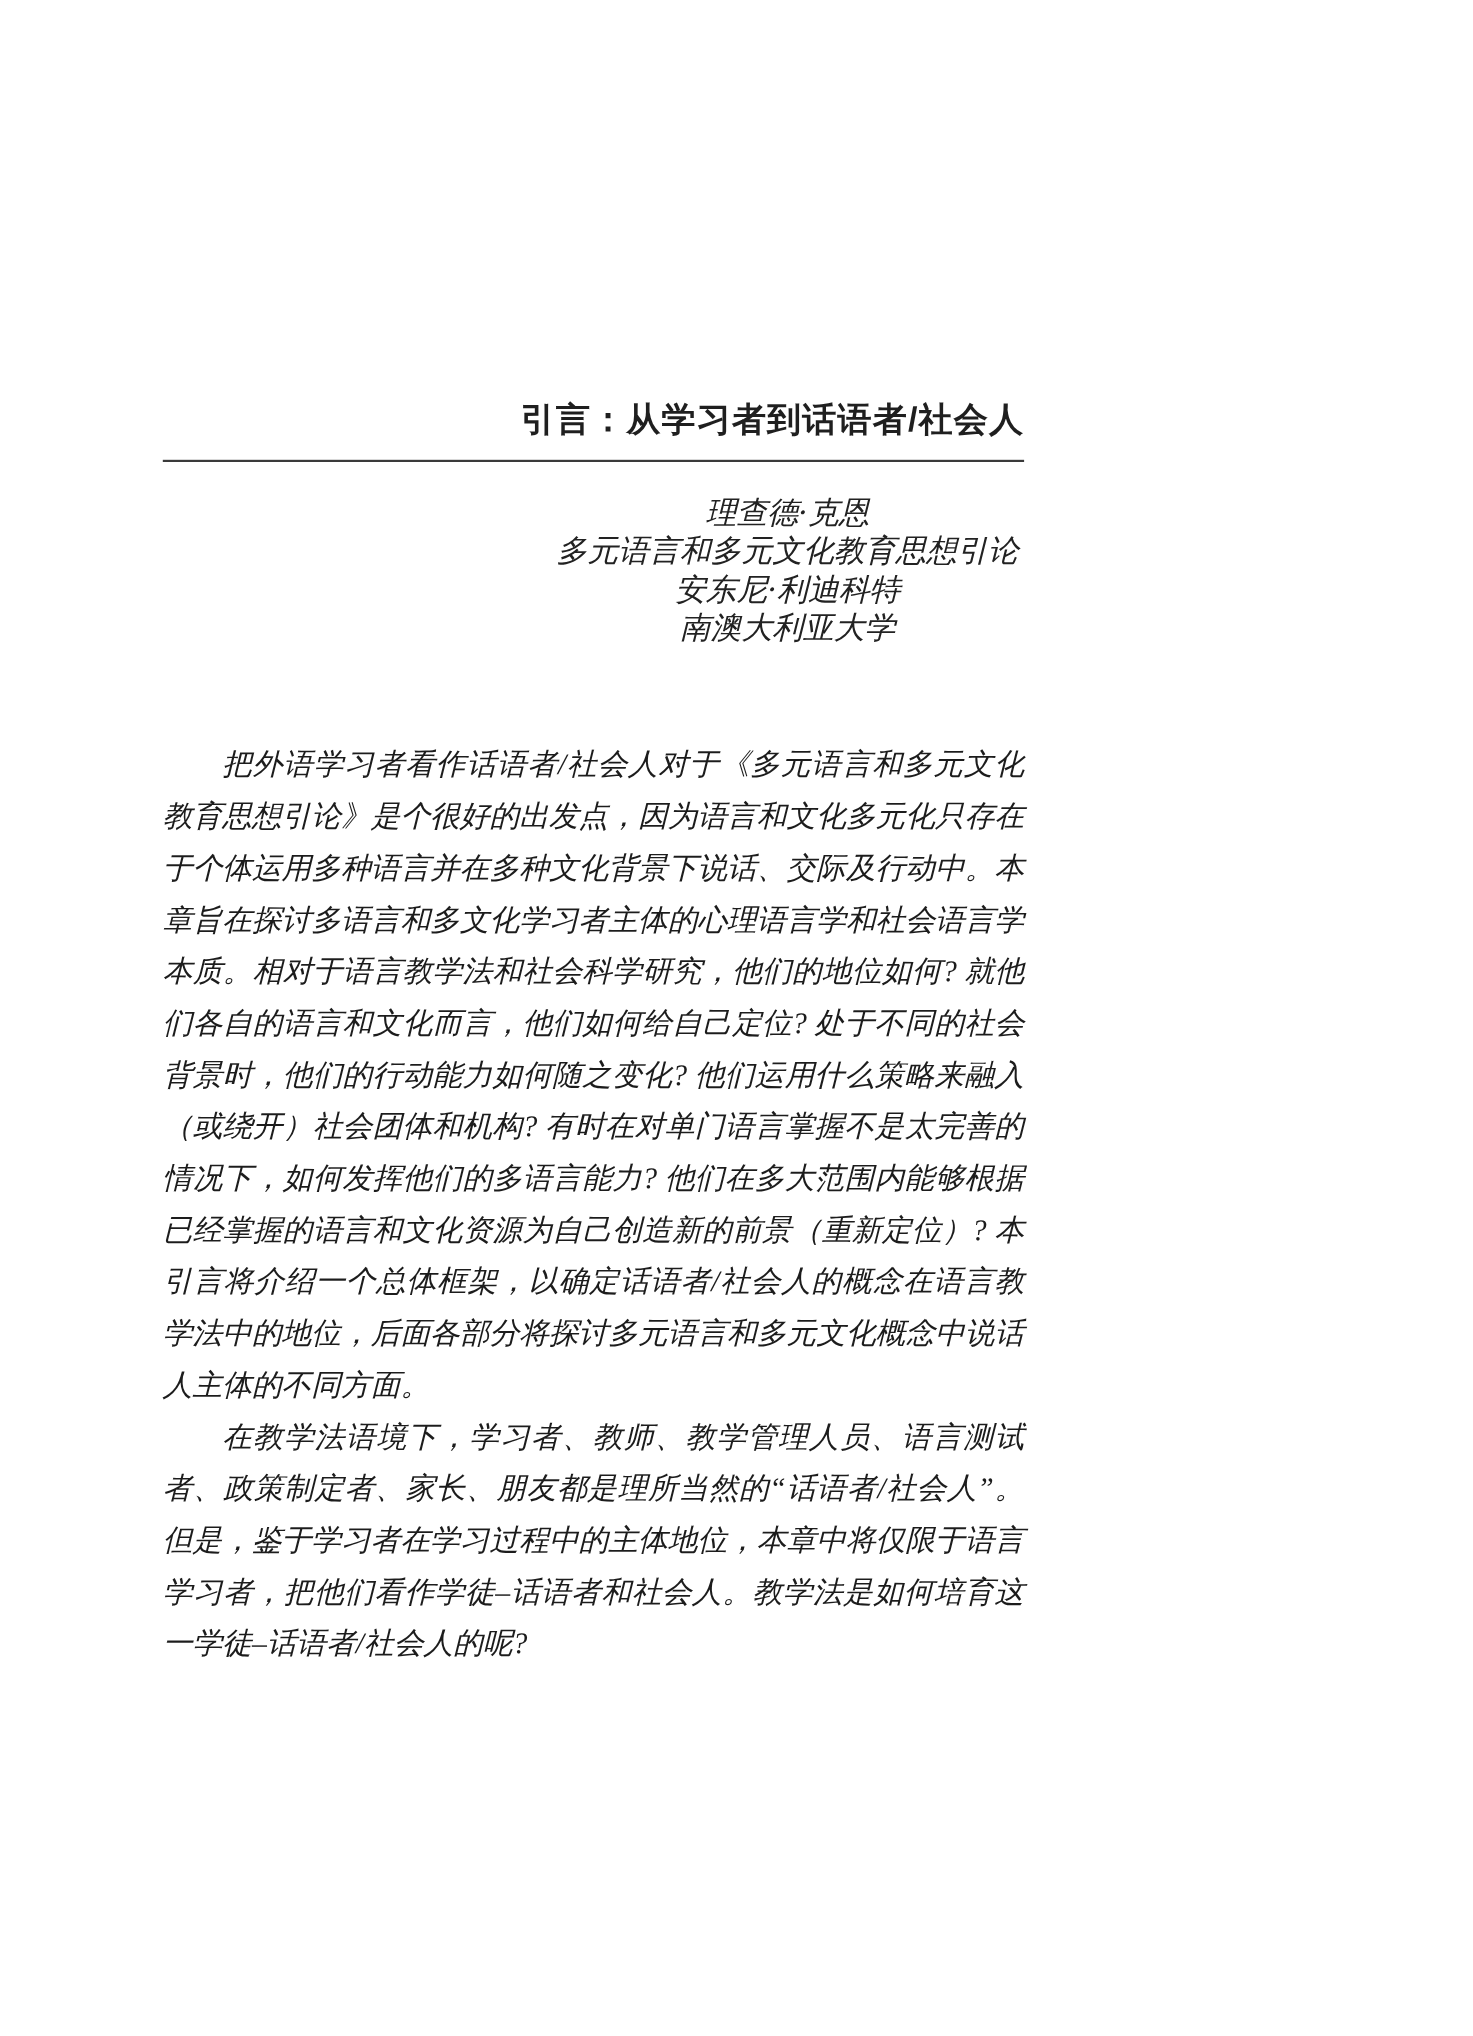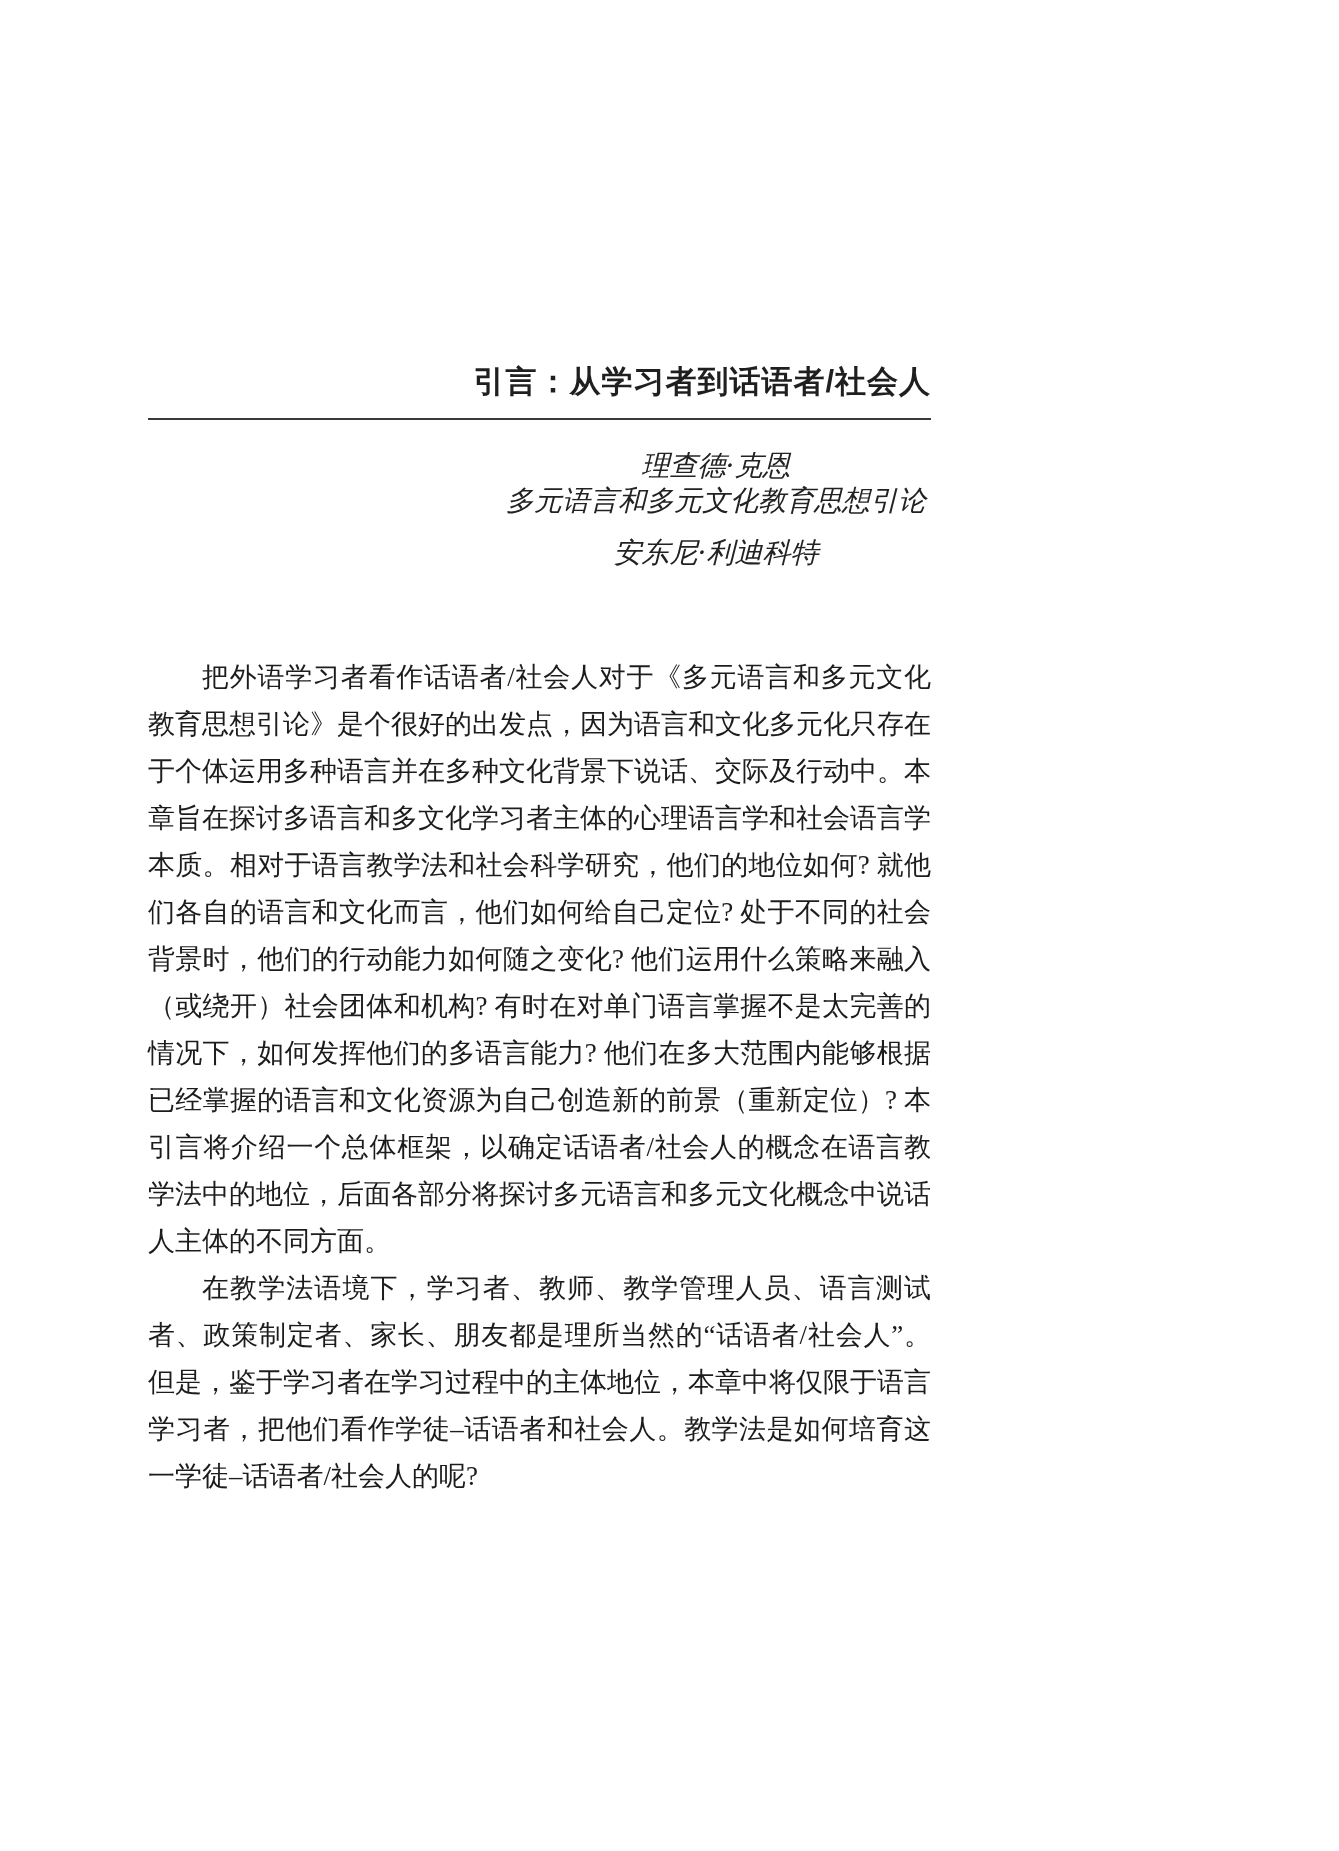--- a/index.html
+++ b/index.html
@@ -41,47 +41,49 @@
     margin-left: 353px;
     width: 430px;
     text-align: center;
     font-family: "DejaVu Serif", "Liberation Serif", serif;
     font-style: italic;
     font-size: 28px;
     line-height: 35px;
     color: #222222;
   }
   .authors p { margin: 0; }
-  .authors .spaced { margin-top: 17px; }
+  .authors .spaced { }
   .body-text {
     margin-top: 84px;
     font-size: 27px;
     line-height: 47px;
     text-align: justify;
     color: #1c1c1c;
   }
   .body-text .para {
     text-indent: 2em;
     margin: 0;
+    font-style: italic;
   }
 </style>
 </head>
 <body>
 
 <div class="page">
   <div class="content">
 
     <h1 class="title">引言：从学习者到话语者/社会人</h1>
 
     <hr class="title-rule">
 
     <div class="authors">
       <p class="author-name">理查德·克恩</p>
       <p class="author-affiliation">多元语言和多元文化教育思想引论</p>
       <p class="author-name spaced">安东尼·利迪科特</p>
+      <p class="author-affiliation">南澳大利亚大学</p>
     </div>
 
     <div class="body-text">
       <p class="para">把外语学习者看作话语者/社会人对于《多元语言和多元文化教育思想引论》是个很好的出发点，因为语言和文化多元化只存在于个体运用多种语言并在多种文化背景下说话、交际及行动中。本章旨在探讨多语言和多文化学习者主体的心理语言学和社会语言学本质。相对于语言教学法和社会科学研究，他们的地位如何? 就他们各自的语言和文化而言，他们如何给自己定位? 处于不同的社会背景时，他们的行动能力如何随之变化? 他们运用什么策略来融入（或绕开）社会团体和机构? 有时在对单门语言掌握不是太完善的情况下，如何发挥他们的多语言能力? 他们在多大范围内能够根据已经掌握的语言和文化资源为自己创造新的前景（重新定位）? 本引言将介绍一个总体框架，以确定话语者/社会人的概念在语言教学法中的地位，后面各部分将探讨多元语言和多元文化概念中说话人主体的不同方面。</p>
       <p class="para">在教学法语境下，学习者、教师、教学管理人员、语言测试者、政策制定者、家长、朋友都是理所当然的“话语者/社会人”。但是，鉴于学习者在学习过程中的主体地位，本章中将仅限于语言学习者，把他们看作学徒–话语者和社会人。教学法是如何培育这一学徒–话语者/社会人的呢?</p>
     </div>
 
   </div>
 </div>
 

